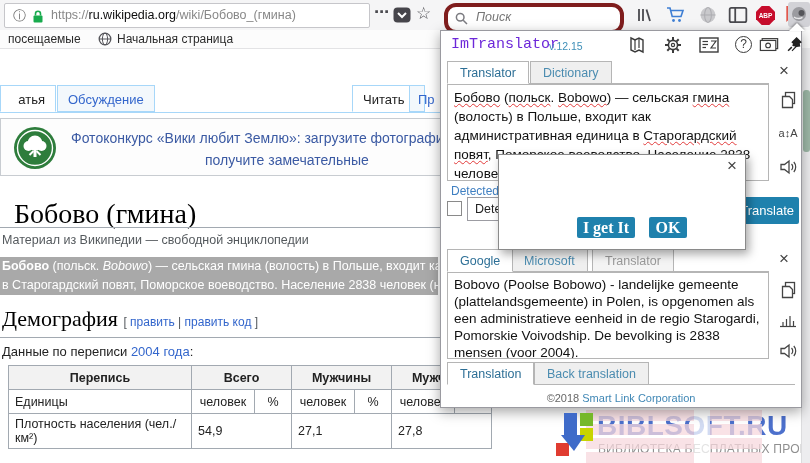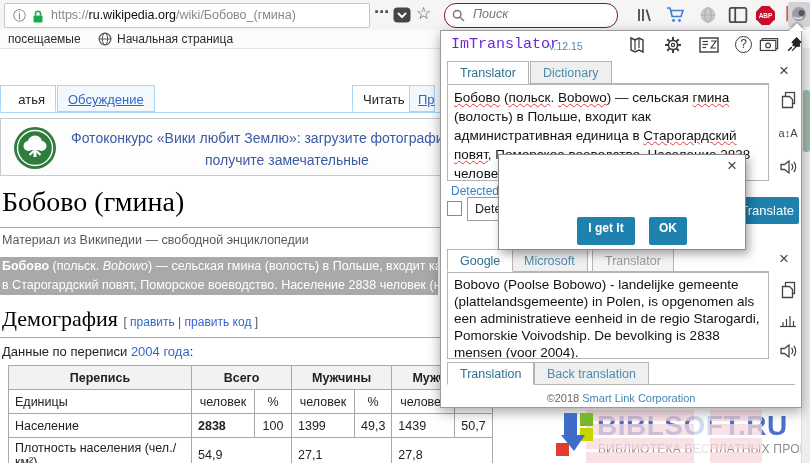--- a/index.html
+++ b/index.html
@@ -8,31 +8,31 @@
   .abs{position:absolute;}
   
   #toolbar{left:0;top:0;width:810px;height:30px;background:#f5f5f6;border-bottom:1px solid #d8d8da;z-index:20;}
   #urlbar{left:4px;top:3px;width:364px;height:23px;background:#fff;border:1px solid #c6c6ca;border-radius:2px;}
   .urltext{left:46px;top:4px;font-size:12.5px;white-space:nowrap;}
   .url-proto,.url-path{color:#888;}
   .url-domain{color:#0c0c0d;}
   #info-ic{left:8px;top:3px;font-size:13px;color:#737373;}
   #ellipsis{left:374px;top:3px;font-size:15px;color:#4a4a4f;font-weight:bold;letter-spacing:1px;}
   #star{left:416px;top:3px;font-size:17px;color:#55555a;}
-  #searchbox{left:444px;top:3px;width:172px;height:23px;background:#fff;border:1px solid #7f1d1d;border-radius:12px;}
+  #searchbox{left:444px;top:3px;width:172px;height:23px;background:#fff;border:4px solid #7f1d1d;border-radius:12px;}
   #searchbox input{position:absolute;left:26px;top:2px;width:138px;border:0;outline:none;background:transparent;
     font-style:italic;font-size:12.5px;color:#777;font-family:"Liberation Sans",sans-serif;}
   .tbicon{top:6px;width:20px;height:18px;}
   #ext-press{left:788px;top:2px;width:22px;height:25px;background:#d2d2d7;border-radius:3px;}
   #bookbar{left:0;top:30px;width:810px;height:18px;background:#fcfcfc;border-bottom:1px solid #e3e3e5;z-index:20;font-size:12px;color:#2b2b2b;}
   
   .wtabline{left:0;top:112px;width:810px;border-bottom:1px solid #a7d7f9;}
   .wtab{top:85px;height:27px;line-height:27px;font-size:13px;padding:0 10px;border:1px solid #a7d7f9;box-sizing:border-box;}
   .wtab.active{background:#fff;border-bottom-color:#fff;color:#222;}
-  .wtab.idle{background:#f3f8fc;color:#3366cc;text-decoration:underline;}
+  .wtab.idle{background:#f3f8fc;color:#3366cc;}
   #banner{left:0;top:118px;width:780px;height:58px;border:1px solid #c8ccd1;background:#fdfdfd;box-sizing:border-box;}
   .bannertxt{font-size:14px;color:#3b5aa3;white-space:nowrap;}
   #h1{left:2px;top:186px;font-family:"Liberation Serif","DejaVu Serif",serif;font-size:28px;color:#000;}
   .hrule{border-bottom:1px solid #a2a9b1;}
   #subtitle{left:2px;top:233px;font-size:12.5px;color:#54595d;text-align:center;}
   .selline{display:block;background:#a9a9a9;color:#fff;font-size:12.5px;line-height:19px;white-space:nowrap;overflow:hidden;padding:0 2px;}
   #h2{left:2px;top:306px;font-family:"Liberation Serif","DejaVu Serif",serif;font-size:22px;color:#000;}
   .editlinks{font-family:"Liberation Sans",sans-serif;font-size:12px;color:#54595d;}
   .editlinks a{color:#3366cc;text-decoration:none;}
   #note{left:2px;top:344px;font-size:13px;color:#222;}
@@ -68,21 +68,21 @@
   #detectsel{left:26px;top:166px;width:120px;height:24px;background:#fff;border:1px solid #9c9ca2;box-sizing:border-box;
              font-size:12.5px;color:#222;line-height:22px;padding-left:7px;}
   #translatebtn{left:260px;top:166px;width:98px;height:27px;background:#1f81ad;color:#fff;font-size:13px;
                 line-height:27px;text-align:right;padding-right:5px;box-sizing:border-box;border-radius:2px;}
   #pfooter{left:0;top:361px;width:100%;text-align:center;font-size:11px;color:#666;}
   #pfooter .slc{color:#3f87b5;margin-top:40px;}
   
   #dialog{left:57px;top:123px;width:246px;height:94px;background:#fff;border:1px solid #8a8a8a;
           box-shadow:3px 4px 9px rgba(0,0,0,.35);z-index:5;}
   #dlgmsg{left:8px;top:24px;width:230px;text-align:center;font-size:12.5px;color:#333;line-height:16px;}
-  .dlgbtn{top:62px;height:28px;background:#1f81ad;color:#fff;font-size:12px;font-weight:bold;text-align:center;line-height:22px;border-radius:2px;}
+  .dlgbtn{top:62px;height:21px;background:#1f81ad;color:#fff;font-size:16px;font-weight:bold;text-align:center;line-height:22px;border-radius:2px;font-family:Liberation Serif, serif;}
   
   #fragment{left:586px;top:408px;width:176px;height:55px;z-index:35;opacity:.75;}
   .frow{position:absolute;left:0;width:176px;height:11px;background:#f7d9de;}
   .fgap{position:absolute;left:108px;top:0;width:16px;height:55px;background:#fff;}
   #watermark{z-index:70;}
   #wmtitle{left:597px;top:410px;font-size:28px;font-weight:bold;color:#4c70cc;letter-spacing:0.5px;white-space:nowrap;}
   #wmsub{left:598px;top:441px;font-size:13px;color:#8f8f8f;letter-spacing:0.2px;white-space:nowrap;
          transform:scaleX(.93);transform-origin:left;}
   svg{display:block;}
 </style>
@@ -158,37 +158,37 @@
       <ellipse cx="7" cy="7" rx="2.6" ry="5.8" fill="none" stroke="#55555a" stroke-width="1"></ellipse>
       <line x1="1.2" y1="7" x2="12.8" y2="7" stroke="#55555a" stroke-width="1"></line>
     </svg>
     <span class="abs" style="left:117px;top:2px;">Начальная страница</span>
   </div>
 
   <div class="abs wtabline"></div>
   <div class="abs wtab active" style="left:0;width:56px;text-align:right;">атья</div>
   <div class="abs wtab idle" style="left:57px;">Обсуждение</div>
   <div class="abs wtab active" style="left:352px;">Читать</div>
-  <div class="abs wtab idle" style="left:409px;width:26px;padding:0 0 0 8px;">Пр</div>
+  <div class="abs wtab idle" style="left:409px;width:16px;padding:0 0 0 8px;">Пр</div>
 
   <div class="abs" id="banner">
     <svg class="abs" style="left:12px;top:7px;" width="44" height="44" viewBox="0 0 44 44">
       <circle cx="22" cy="22" r="21" fill="#2e7d3c"></circle>
       <circle cx="22" cy="22" r="17.5" fill="none" stroke="#fff" stroke-width="1.4"></circle>
       <circle cx="22" cy="17" r="7.5" fill="#fff"></circle>
       <circle cx="15.5" cy="20" r="5" fill="#fff"></circle>
       <circle cx="28.5" cy="20" r="5" fill="#fff"></circle>
       <rect x="20.5" y="22" width="3" height="9" fill="#fff"></rect>
       <path d="M20.5 25l-4 4M23.5 25l4 4" stroke="#fff" stroke-width="2"></path>
     </svg>
     <span class="abs bannertxt" style="left:70px;top:11px;">Фотоконкурс «Вики любит Землю»: загрузите фотографии памятни</span>
     <span class="abs bannertxt" style="left:204px;top:33px;">получите замечательные</span>
   </div>
 
-  <h1 class="abs" id="h1" style="margin:0;font-weight:normal;">Бобово (гмина)</h1>
+  <h1 class="abs" id="h1" style="margin:12px;font-weight:normal;">Бобово (гмина)</h1>
   <div class="abs hrule" style="left:0;top:227px;width:795px;"></div>
   <div class="abs" id="subtitle">Материал из Википедии — свободной энциклопедии</div>
 
   <div class="abs" style="left:0;top:257px;width:438px;">
     <span class="selline"><span style="font-weight: bold;">Бобово</span><span> (польск. </span><span style="font-style: italic;">Bobowo</span><span>) — сельская гмина (волость) в Польше, входит как админи</span></span>
     <span class="selline">в Старогардский повят, Поморское воеводство. Население 2838 человек (на 2004 го</span>
   </div>
 
   <div class="abs" id="h2">
     <span>Демография</span>
@@ -217,29 +217,20 @@
     <tr>
       <td class="tR">Единицы</td>
       <td class="tC w-num">человек</td>
       <td class="tC w-pct">%</td>
       <td class="tC w-num">человек</td>
       <td class="tC w-pct">%</td>
       <td class="tC w-num">человек</td>
       <td class="tC w-pct">%</td>
     </tr>
     <tr>
-      <td class="tR">Население</td>
-      <td class="tR" style="font-weight:bold;">2838</td>
-      <td class="tC">100</td>
-      <td class="tR">1399</td>
-      <td class="tR">49,3</td>
-      <td class="tR">1439</td>
-      <td class="tR">50,7</td>
-    </tr>
-    <tr>
       <td class="tL">Плотность населения (чел./км²)</td>
       <td class="tR" colspan="2">54,9</td>
       <td class="tR" colspan="2">27,1</td>
       <td class="tR" colspan="2">27,8</td>
     </tr>
   </tbody>
     </table>
 
   <div class="abs" id="scrollbar">
     <div class="abs" id="scrollthumb"></div>

